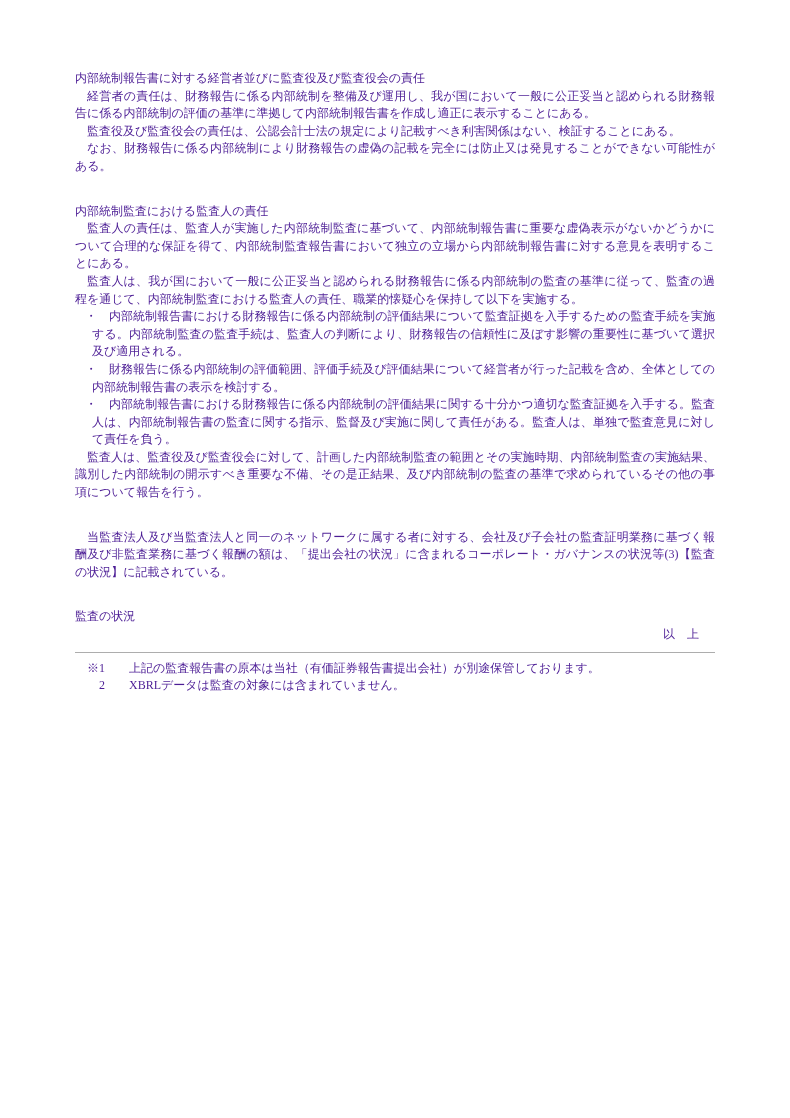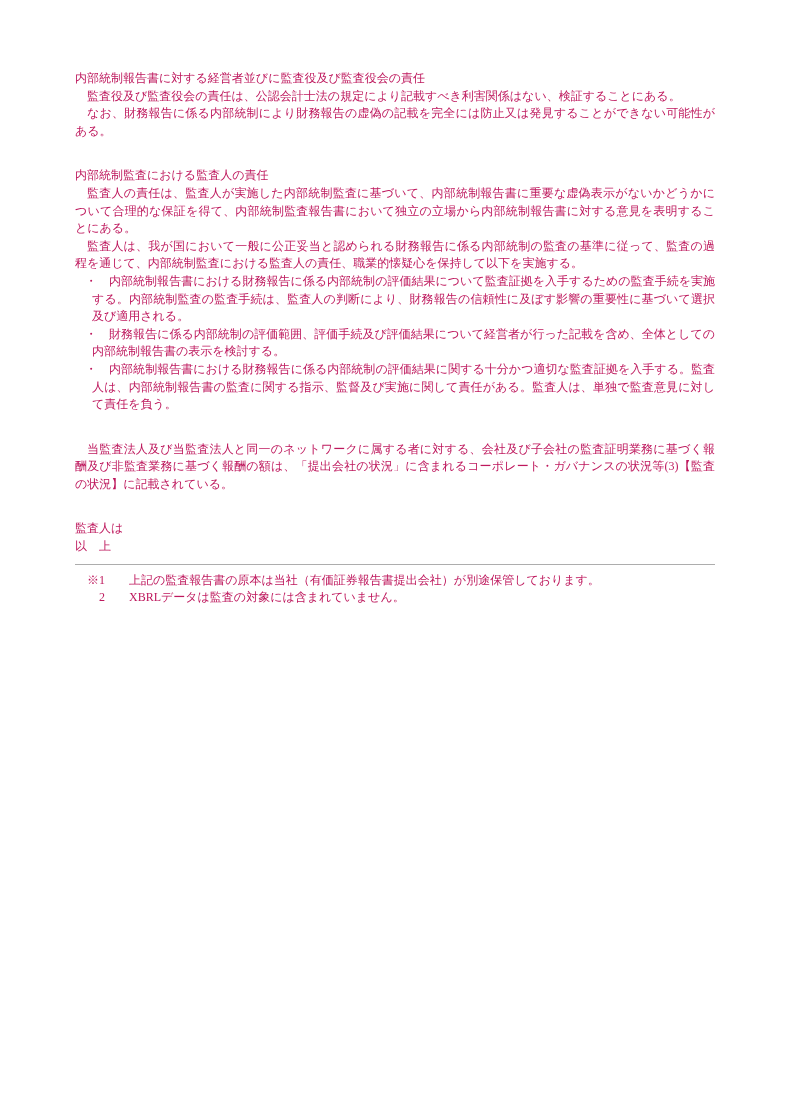--- a/index.html
+++ b/index.html
@@ -7,21 +7,21 @@
     padding: 0;
     background: #ffffff;
   }
   .page {
     position: relative;
     width: 790px;
     height: 984px;
     background: #ffffff;
     overflow: hidden;
     font-family: "Liberation Serif", "DejaVu Serif", serif;
-    color: #be185d;
+    color: #4c1d95;
   }
   .content {
     box-sizing: border-box;
     padding: 70px 75px 0 75px;
     width: 790px;
     font-size: 12px;
     line-height: 17.6px;
     text-align: justify;
     line-break: strict;
   }
@@ -41,20 +41,21 @@
   .bullet-item {
     margin: 0 0 0 17px;      
     text-indent: -7px;        
   }
   .bullet-marker {
     display: inline;
   }
   .bullet-gap { display: inline-block; width: 12px; } 
   .closing-line {
     margin: 0;
+    text-align: right;
     padding-right: 16px;
     text-indent: 0;
   }
   .foot-rule {
     border: none;
     border-top: 1px solid #adadad;
     margin: 8px 0 0 0;
     height: 0;
   }
   .footnotes {
@@ -76,43 +77,45 @@
   }
 </style>
 </head>
 <body>
 
 <div class="page">
   <div class="content">
 
     <div class="section">
       <p class="heading">内部統制報告書に対する経営者並びに監査役及び監査役会の責任</p>
+      <p class="para">経営者の責任は、財務報告に係る内部統制を整備及び運用し、我が国において一般に公正妥当と認められる財務報告に係る内部統制の評価の基準に準拠して内部統制報告書を作成し適正に表示することにある。</p>
       <p class="para">監査役及び監査役会の責任は、公認会計士法の規定により記載すべき利害関係はない、検証することにある。</p>
       <p class="para">なお、財務報告に係る内部統制により財務報告の虚偽の記載を完全には防止又は発見することができない可能性がある。</p>
     </div>
 
     <div class="section">
       <p class="heading">内部統制監査における監査人の責任</p>
       <p class="para">監査人の責任は、監査人が実施した内部統制監査に基づいて、内部統制報告書に重要な虚偽表示がないかどうかについて合理的な保証を得て、内部統制監査報告書において独立の立場から内部統制報告書に対する意見を表明することにある。</p>
       <p class="para">監査人は、我が国において一般に公正妥当と認められる財務報告に係る内部統制の監査の基準に従って、監査の過程を通じて、内部統制監査における監査人の責任、職業的懐疑心を保持して以下を実施する。</p>
 
       <div class="bullet-list">
         <p class="bullet-item"><span class="bullet-marker">・</span><span class="bullet-gap"></span><span>内部統制報告書における財務報告に係る内部統制の評価結果について監査証拠を入手するための監査手続を実施する。内部統制監査の監査手続は、監査人の判断により、財務報告の信頼性に及ぼす影響の重要性に基づいて選択及び適用される。</span></p>
         <p class="bullet-item"><span class="bullet-marker">・</span><span class="bullet-gap"></span><span>財務報告に係る内部統制の評価範囲、評価手続及び評価結果について経営者が行った記載を含め、全体としての内部統制報告書の表示を検討する。</span></p>
         <p class="bullet-item"><span class="bullet-marker">・</span><span class="bullet-gap"></span><span>内部統制報告書における財務報告に係る内部統制の評価結果に関する十分かつ適切な監査証拠を入手する。監査人は、内部統制報告書の監査に関する指示、監督及び実施に関して責任がある。監査人は、単独で監査意見に対して責任を負う。</span></p>
       </div>
 
+      <p class="para">監査人は、監査役及び監査役会に対して、計画した内部統制監査の範囲とその実施時期、内部統制監査の実施結果、識別した内部統制の開示すべき重要な不備、その是正結果、及び内部統制の監査の基準で求められているその他の事項について報告を行う。</p>
     </div>
 
     <div class="section">
       <p class="para">当監査法人及び当監査法人と同一のネットワークに属する者に対する、会社及び子会社の監査証明業務に基づく報酬及び非監査業務に基づく報酬の額は、「提出会社の状況」に含まれるコーポレート・ガバナンスの状況等(3)【監査の状況】に記載されている。</p>
     </div>
 
     <div class="section">
-      <p class="heading">監査人は</p>
+      <p class="heading">監査の状況</p>
     </div>
 
     <p class="closing-line">以　上</p>
 
     <hr class="foot-rule">
 
     <div class="footnotes">
       <div class="footnote-row">
         <span class="footnote-marker">※1</span>
         <span class="footnote-text">上記の監査報告書の原本は当社（有価証券報告書提出会社）が別途保管しております。</span>

